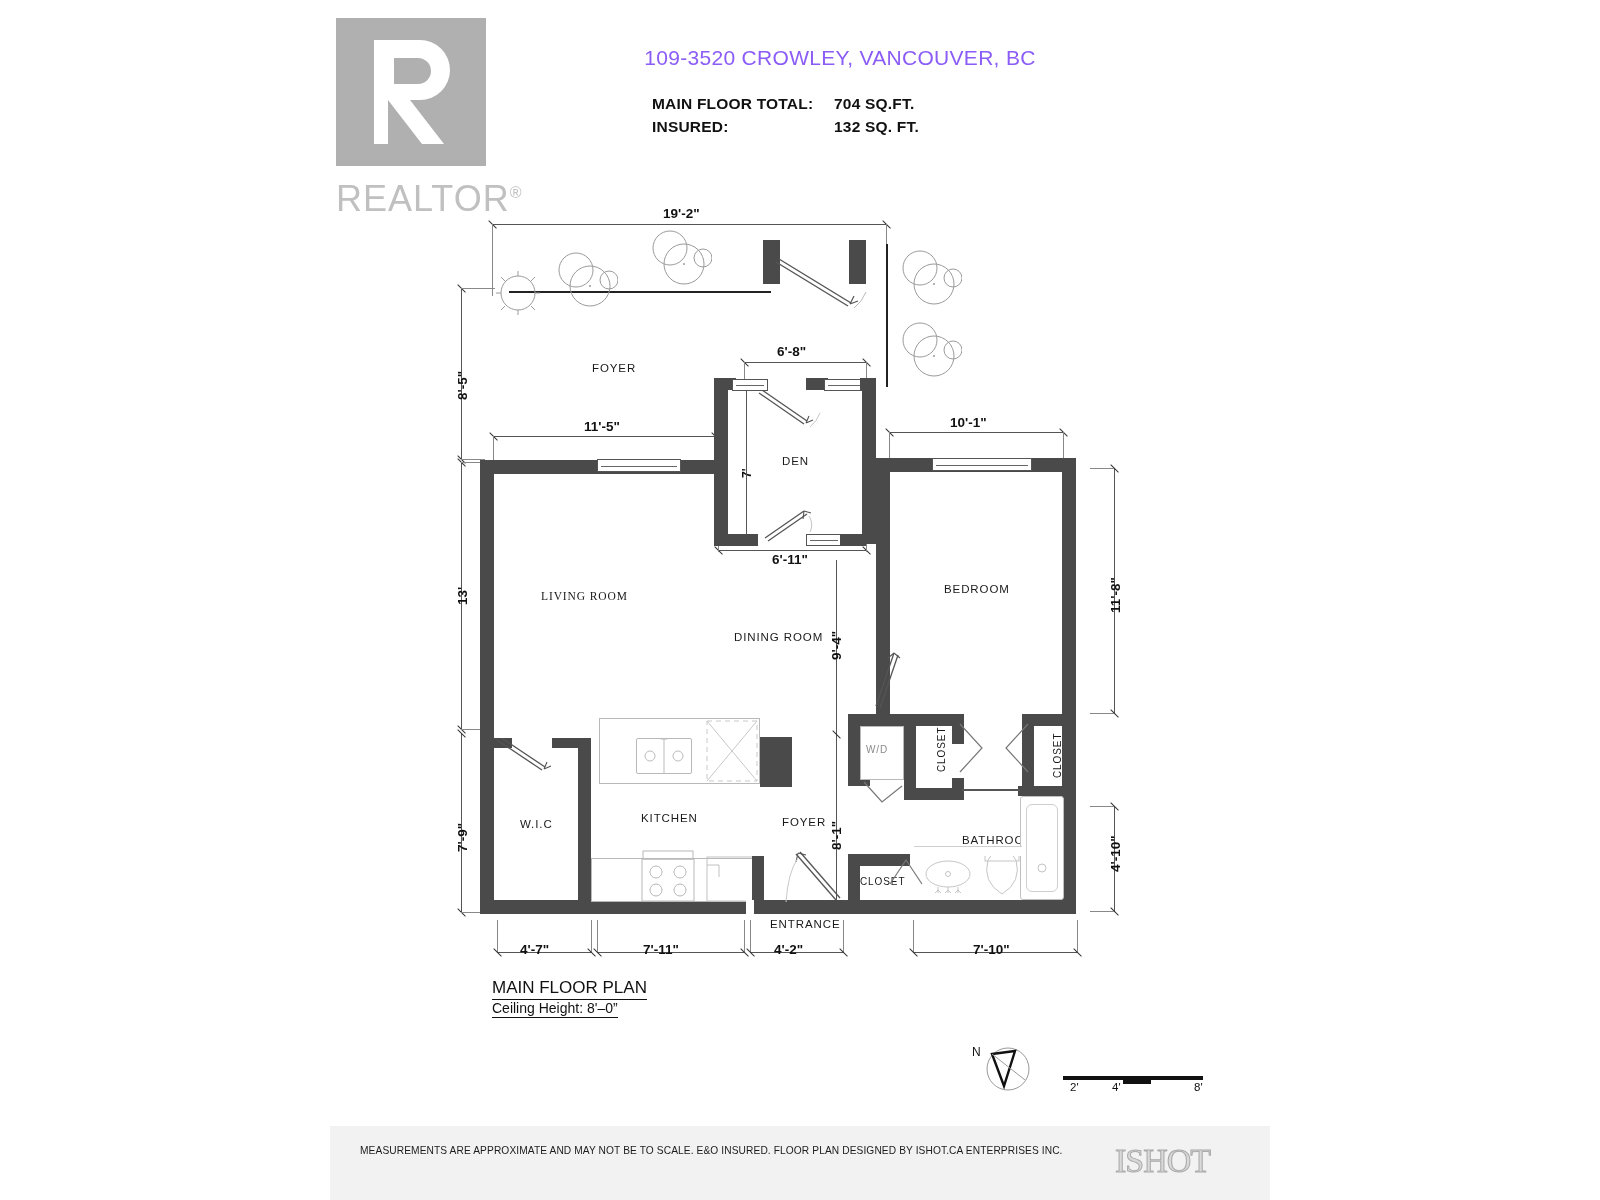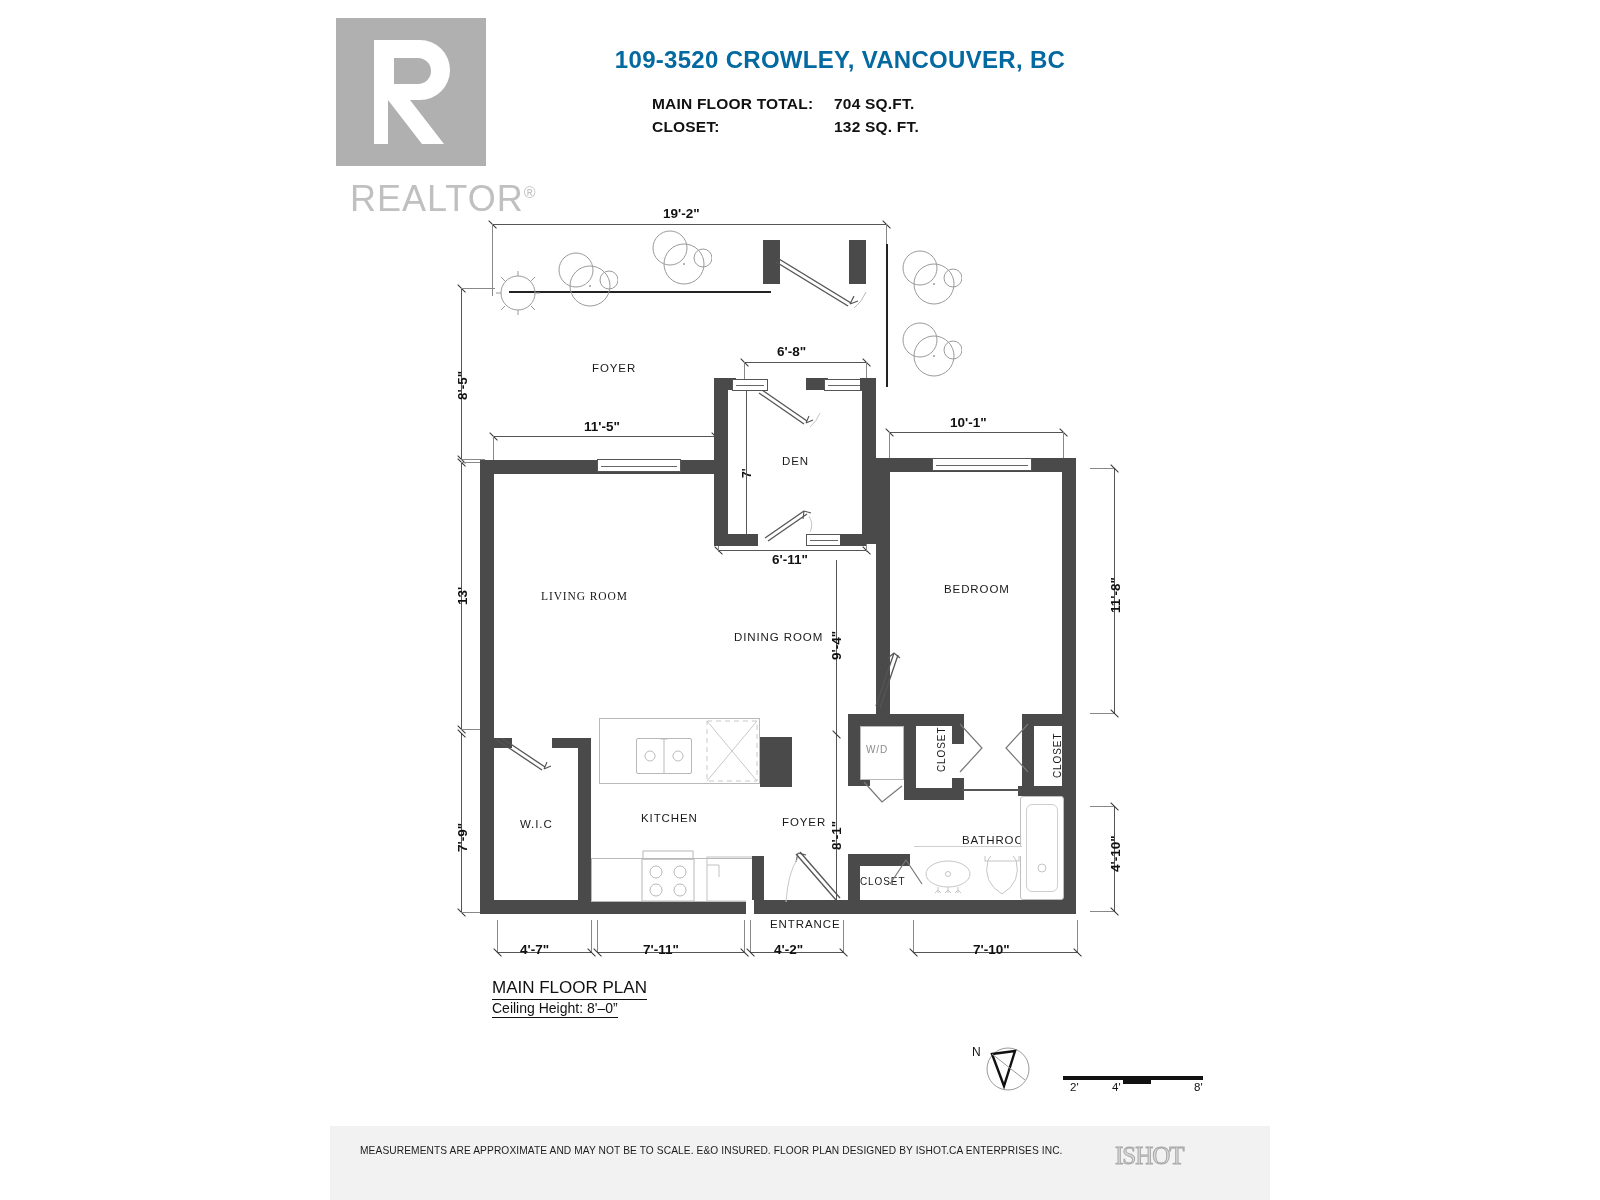--- a/index.html
+++ b/index.html
@@ -16,27 +16,26 @@
   .realtor-logo{
     position:absolute;left:336px;top:18px;width:180px;height:185px;
   }
   .realtor-mark{
     position:absolute;left:0;top:0;width:150px;height:148px;background:#b0b0b0;
   }
   .realtor-word{
     position:absolute;left:0;top:160px;
     font-size:36px;letter-spacing:1px;color:#c0c0c0;font-weight:400;
     font-family:"Liberation Sans", sans-serif;
-    margin-left:14px;
   }
   .realtor-reg{font-size:16px;vertical-align:super;}
 
   .title-addr{
     position:absolute;left:560px;top:46px;width:560px;text-align:center;
-    font-size:24px;font-weight:bold;color:#0369a1;letter-spacing:.3px;
+    font-size:21px;font-weight:normal;color:#8b5cf6;letter-spacing:.3px;
   }
   .sum-row{
     position:absolute;font-size:15.5px;font-weight:bold;color:#111;letter-spacing:.2px;
   }
   .sum-label-1{left:652px;top:95px;}
   .sum-val-1{left:834px;top:95px;}
   .sum-label-2{left:652px;top:118px;}
   .sum-val-2{left:834px;top:118px;}
 
   
@@ -65,21 +64,21 @@
 
   
   .footer{
     position:absolute;left:330px;top:1126px;width:940px;height:74px;background:#f2f2f2;
   }
   .footer-txt{
     position:absolute;left:30px;top:16px;font-size:10.2px;line-height:17px;color:#1c1c1c;
     letter-spacing:.1px;
   }
   .ishot-logo{
-    position:absolute;left:785px;top:16px;font-size:25px;letter-spacing:-1px;
+    position:absolute;left:785px;top:16px;font-size:34px;letter-spacing:-1px;
     color:#d9d9d9;-webkit-text-stroke:1px #aaa;font-family:"Liberation Serif", serif;
   }
 
   .plan-title{position:absolute;left:492px;top:978px;font-size:17px;color:#111;
     border-bottom:1.5px solid #111;padding-bottom:1px;}
   .plan-sub{position:absolute;left:492px;top:1000px;font-size:14px;color:#111;
     border-bottom:1.2px solid #111;padding-bottom:1px;}
 
   .scalebar-seg{position:absolute;background:#111;height:4px;}
   .scale-txt{position:absolute;font-size:11.5px;color:#111;}
@@ -97,21 +96,21 @@
         <path d="M38 22 h46 a30 30 0 0 1 0 60 h-10 l34 44 h-22 L52 82 v44 H38 Z
                  M58 40 v26 h24 a13 13 0 0 0 0 -26 Z" fill="#ffffff"></path>
       </svg>
     </div>
     <div class="realtor-word"><span>REALTOR</span><span class="realtor-reg">®</span></div>
   </div>
 
   <div class="title-addr">109-3520 CROWLEY, VANCOUVER, BC</div>
   <div class="sum-row sum-label-1">MAIN FLOOR TOTAL:</div>
   <div class="sum-row sum-val-1">704 SQ.FT.</div>
-  <div class="sum-row sum-label-2">CLOSET:</div>
+  <div class="sum-row sum-label-2">INSURED:</div>
   <div class="sum-row sum-val-2">132 SQ. FT.</div>
 
   <div class="dimline" style="left:492px;top:224px;width:394px;"></div>
   <div class="tick" style="left:487px;top:224px;"></div>
   <div class="tick" style="left:881px;top:224px;"></div>
   <div class="extline" style="left:492px;top:224px;width:1px;height:72px;"></div>
   <div class="extline" style="left:886px;top:224px;width:1px;height:20px;"></div>
   <div class="dim" style="left:663px;top:206px;">19'-2"</div>
 
   <div class="dimline v" style="left:461px;top:288px;width:1px;height:172px;"></div>

